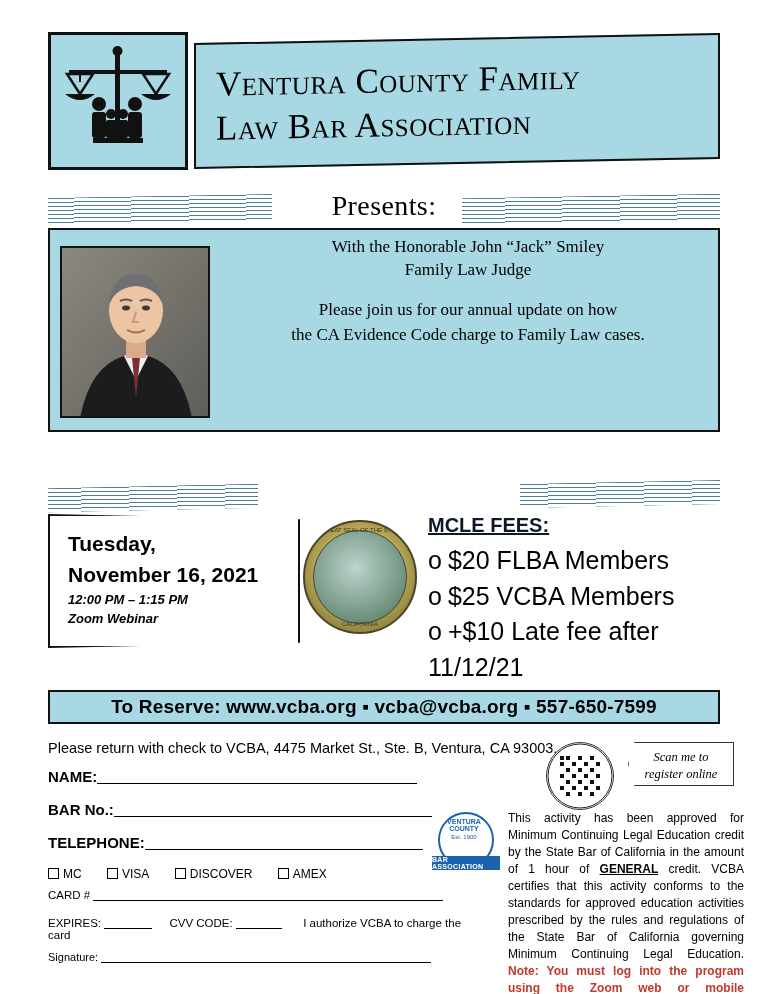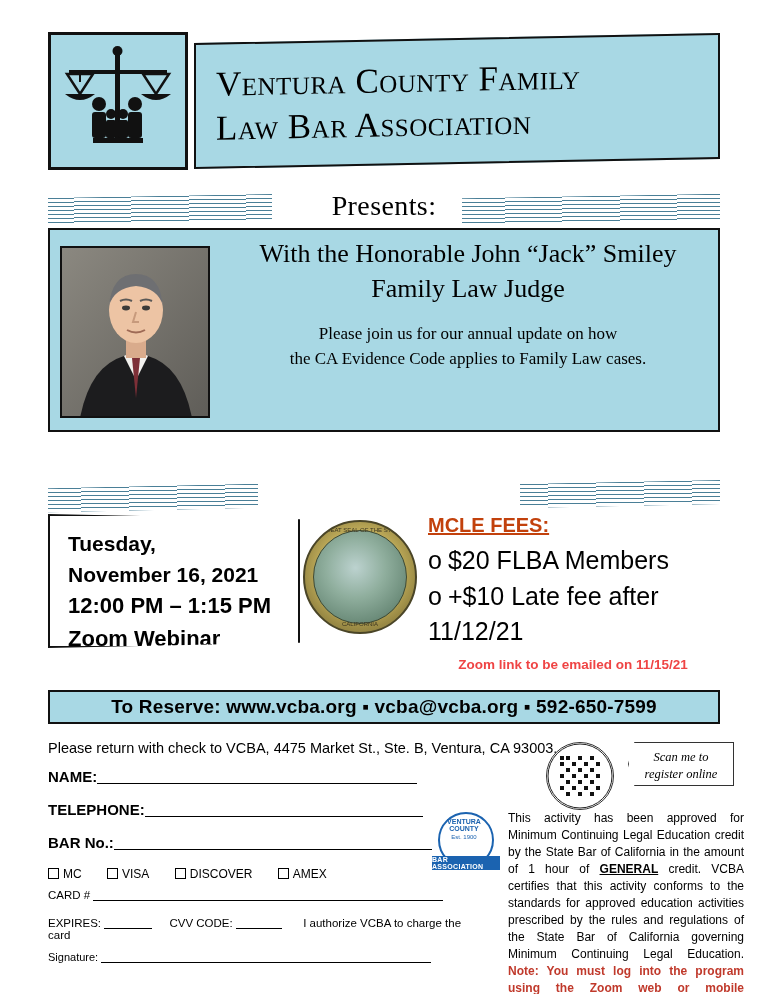--- a/index.html
+++ b/index.html
@@ -65,32 +65,32 @@
     position:absolute;left:60px;top:246px;width:150px;height:172px;
     border:2px solid #111;box-sizing:border-box;overflow:hidden;background:#6d6c68;
   }
   .panel-text{
     position:absolute;left:222px;top:236px;width:492px;text-align:center;
   }
   .course-title{
     font-size:33px;text-decoration:underline;letter-spacing:.2px;
     margin:6px 0 16px;font-variant:small-caps;
   }
-  .speaker{font-size:26px;line-height:1.35;margin-bottom:16px;}
+  .speaker{font-size:17px;line-height:1.35;margin-bottom:16px;}
   .blurb{font-size:17px;line-height:1.45;text-align:center;}
 
   
   .date-box{
     position:absolute;left:48px;top:514px;width:252px;height:134px;
     background:#fff;border:2px solid #111;box-sizing:border-box;
     clip-path:polygon(0 0,100% 4%,100% 96%,0 100%);
     padding:12px 0 0 18px;
   }
   .date-box div{font-size:21px;line-height:1.48;font-family:"Liberation Sans",sans-serif;font-weight:700;}
-  .date-box .small{font-size:22px;font-weight:600;}
+  .date-box .small{font-size:13px;font-weight:600;font-style:italic;}
 
   
   .seal{
     position:absolute;left:303px;top:520px;width:110px;height:110px;border-radius:50%;
     background:radial-gradient(circle at 50% 45%,#d9c97e 0%,#c8b45f 45%,#9a8a45 70%,#6d6a3b 100%);
     border:2px solid #4a4527;overflow:hidden;
   }
   .seal-inner{
     position:absolute;left:8px;top:8px;right:8px;bottom:8px;border-radius:50%;
     background:radial-gradient(circle at 45% 40%,#bcd2cf 0%,#8fae9d 40%,#6f8f7d 70%,#4e6a57 100%);
@@ -100,21 +100,21 @@
     position:absolute;left:0;top:0;width:100%;height:100%;
     font-family:"Liberation Sans",sans-serif;font-size:6px;color:#3a3520;
   }
   .seal-text span{position:absolute;width:100%;text-align:center;}
   .seal-top{top:5px;}
   .seal-bot{bottom:5px;}
 
   
   .fees{position:absolute;left:428px;top:514px;width:316px;font-family:"Liberation Sans",sans-serif;}
   .fees h3{
-    margin:0 0 6px;font-size:20px;color:#c2410c;text-decoration:underline;font-weight:700;
+    margin:0 0 6px;font-size:20px;color:#0f172a;text-decoration:underline;font-weight:700;
   }
   .fees ul{list-style:none;margin:0;padding:0;}
   .fees li{font-size:25px;line-height:1.42;}
   .fees li .o{display:inline-block;width:13px;}
   .fees .note{
     margin-top:7px;font-size:13.5px;color:#ef4444;font-weight:700;text-align:center;width:290px;
   }
 
   
   .reserve{
@@ -272,21 +272,21 @@
     </svg>
   </div>
 
   <div class="panel-text">
     <div class="speaker">
       <div>With the Honorable John “Jack” Smiley</div>
       <div>Family Law Judge</div>
     </div>
     <div class="blurb">
       <div>Please join us for our annual update on how</div>
-      <div>the CA Evidence Code applies to Family Law cases.</div>
+      <div>the CA Evidence Code charge to Family Law cases.</div>
     </div>
   </div>
 
   <div class="hatch hatch-left-2"></div>
   <div class="hatch hatch-right-2"></div>
 
   <div class="date-box">
     <div>Tuesday,</div>
     <div>November 16, 2021</div>
     <div class="small">12:00 PM – 1:15 PM</div>
@@ -298,43 +298,44 @@
     <div class="seal-text">
       <span class="seal-top">THE GREAT SEAL OF THE STATE OF</span>
       <span class="seal-bot">CALIFORNIA</span>
     </div>
   </div>
 
   <div class="fees">
     <h3>MCLE FEES:</h3>
     <ul>
       <li><span class="o">o</span> <span>$20 FLBA Members</span></li>
+      <li><span class="o">o</span> <span>$25 VCBA Members</span></li>
       <li><span class="o">o</span> <span>+$10 Late fee after 11/12/21</span></li>
     </ul>
     <div class="note">Zoom link to be emailed on 11/15/21</div>
   </div>
 
   <div class="reserve">
-    <span>To Reserve: www.vcba.org ▪ vcba@vcba.org ▪ 592-650-7599</span>
+    <span>To Reserve: www.vcba.org ▪ vcba@vcba.org ▪ 557-650-7599</span>
   </div>
 
   <div class="return-line">Please return with check to VCBA, 4475 Market St., Ste. B, Ventura, CA 93003.</div>
 
   <div class="form">
 
     <div class="f-row">
       <b>NAME:</b><span class="rule" style="width:320px"></span>
     </div>
 
     <div class="f-row">
+      <b>BAR No.:</b><span class="rule" style="width:318px"></span>
+    </div>
+
+    <div class="f-row">
       <b>TELEPHONE:</b><span class="rule" style="width:278px"></span>
-    </div>
-
-    <div class="f-row">
-      <b>BAR No.:</b><span class="rule" style="width:318px"></span>
     </div>
 
     <div class="checks">
       <span class="item"><span class="cb"></span><span>MC</span></span>
       <span class="item"><span class="cb"></span><span>VISA</span></span>
       <span class="item"><span class="cb"></span><span>DISCOVER</span></span>
       <span class="item"><span class="cb"></span><span>AMEX</span></span>
     </div>
 
     <div class="tiny">

